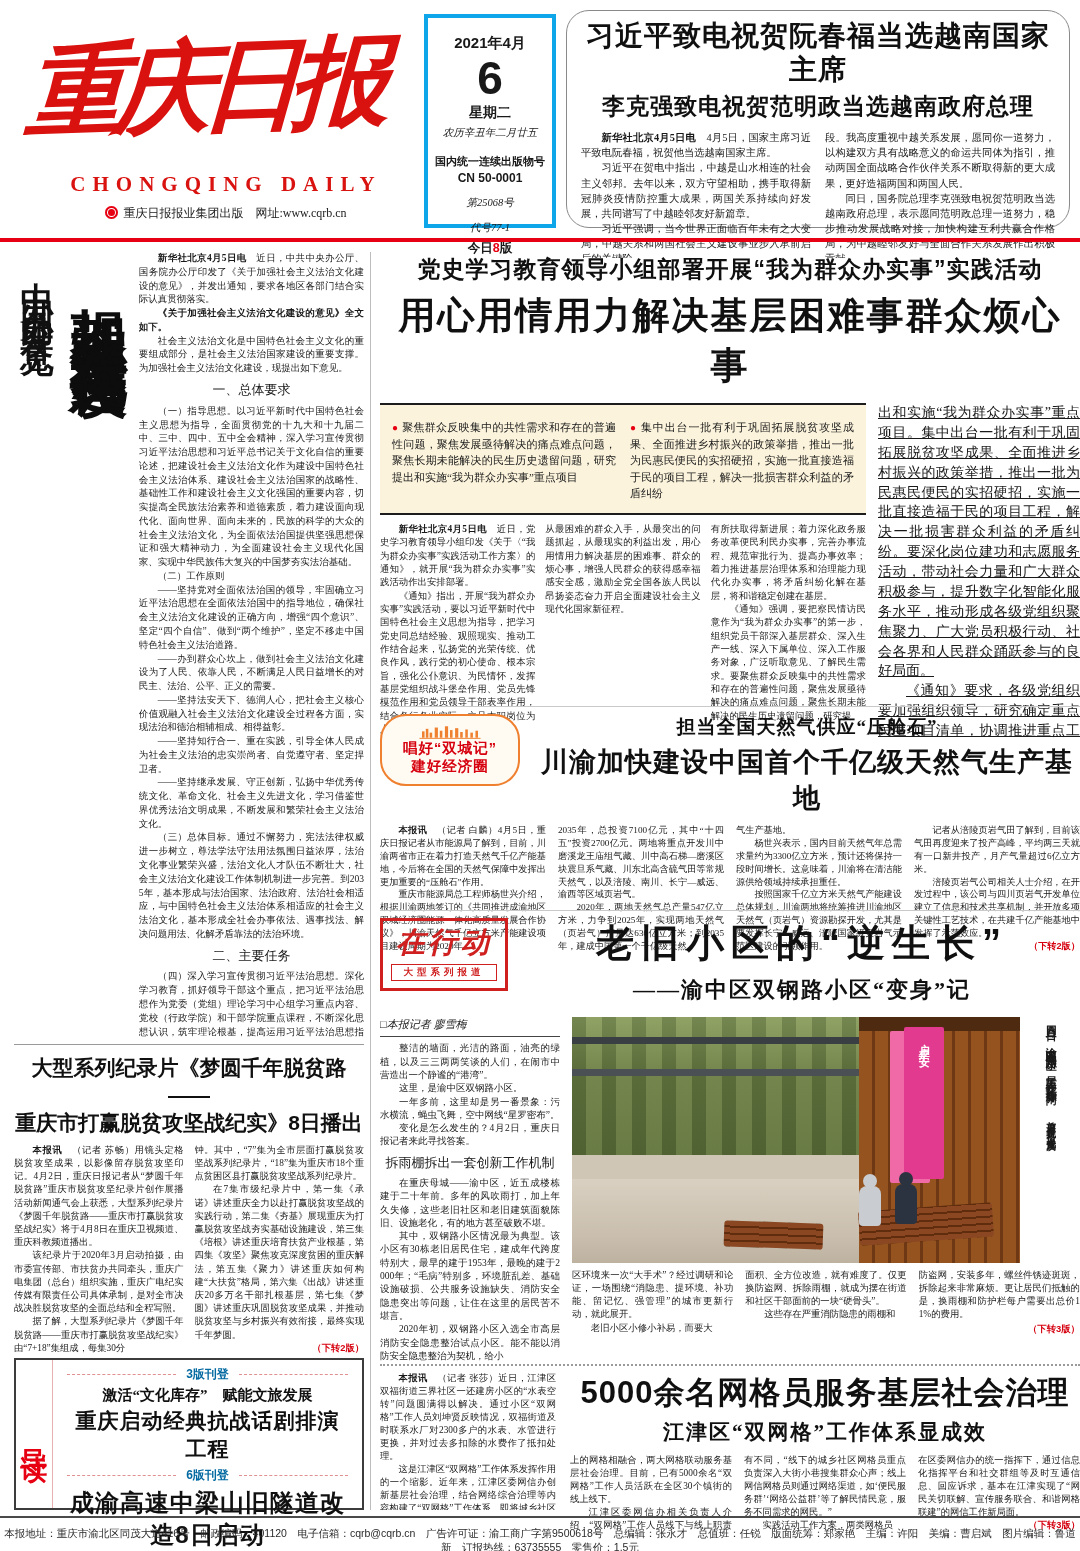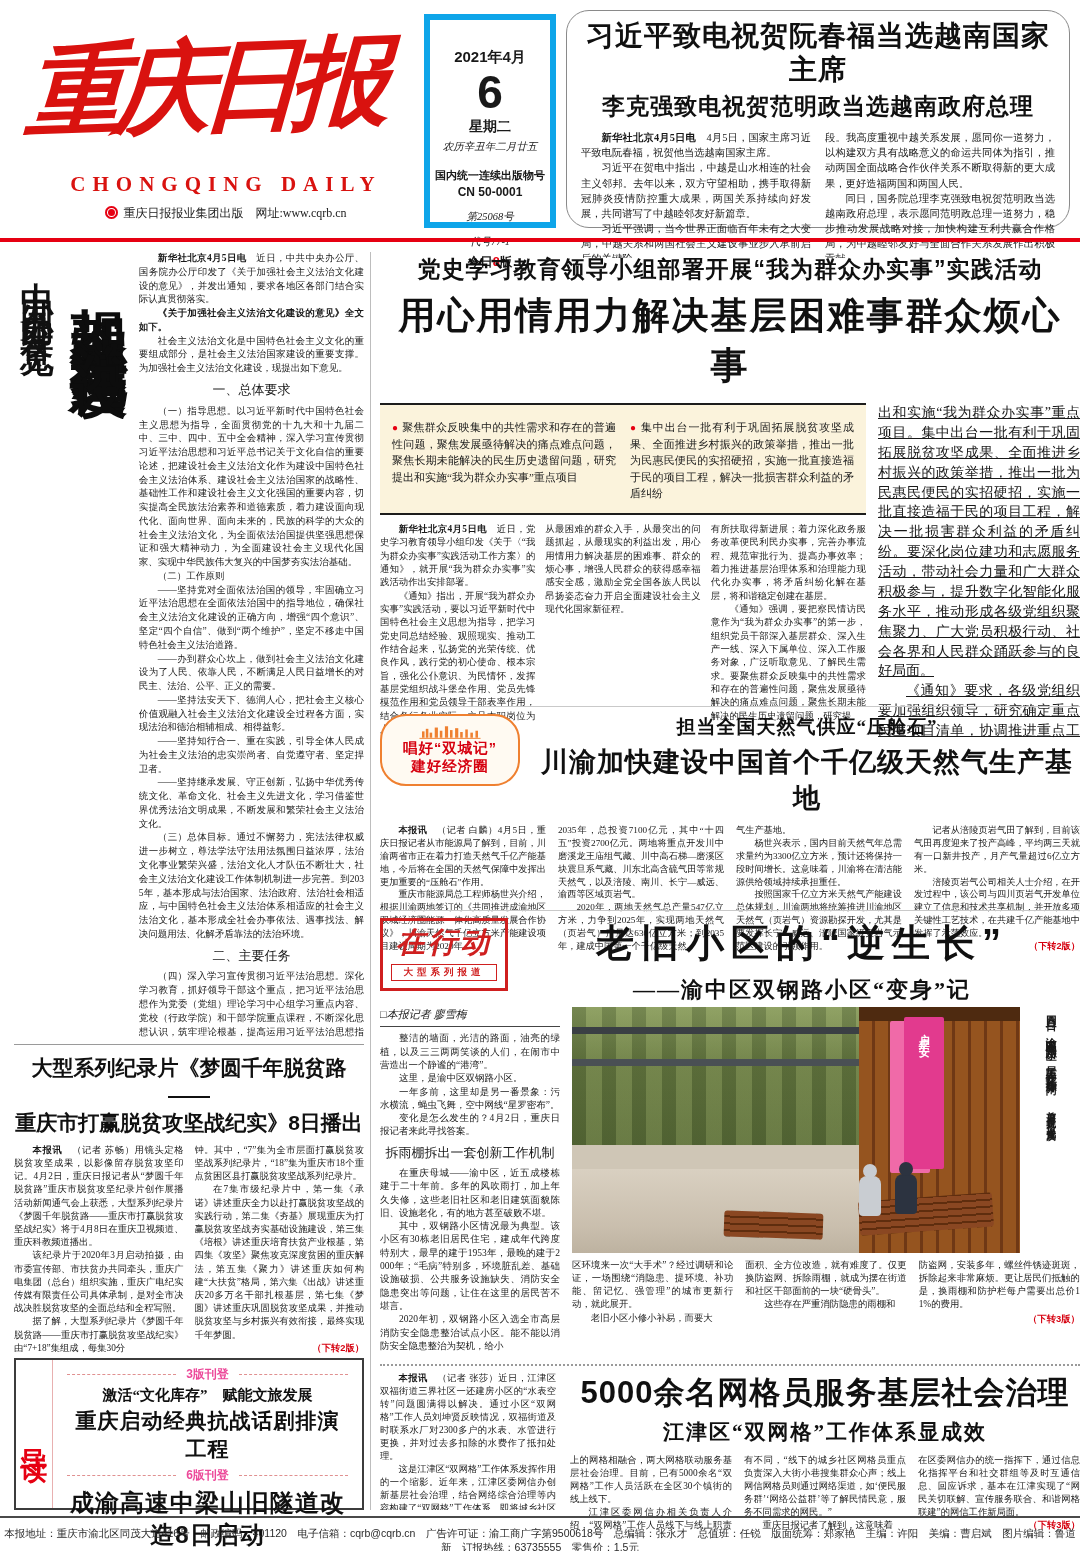--- a/index.html
+++ b/index.html
@@ -14,21 +14,21 @@
          font-size:100px;line-height:1.35;color:#d9120f;letter-spacing:-12px;transform:rotate(-2deg) skewX(-4deg);
          white-space:nowrap;}
   .brand-en{font-family:"Liberation Serif","DejaVu Serif",serif;font-weight:bold;color:#d9120f;
             font-size:21px;letter-spacing:7px;text-align:center;width:400px;}
   .publine{font-size:12px;color:#222;width:420px;text-align:center;}
   .logo-dot{display:inline-block;width:13px;height:13px;border-radius:50%;background:#e60012;vertical-align:-2px;
             margin-right:5px;box-shadow:inset 0 0 0 2px #e60012, inset 0 0 0 3px #fff;}
   .site{color:#222;}
 
   
-  .datebox{border:6px solid #0ea5e9;text-align:center;padding-top:28px;box-sizing:border-box;}
+  .datebox{border:4px solid #0ea5e9;text-align:center;padding-top:16px;box-sizing:border-box;}
   .db-ym{font-size:15px;font-weight:bold;font-family:"Liberation Sans","DejaVu Sans",sans-serif;}
   .db-day{font-size:46px;font-weight:bold;font-family:"Liberation Sans","DejaVu Sans",sans-serif;line-height:1.1;}
   .db-week{font-size:14px;font-weight:bold;font-family:"Liberation Sans","DejaVu Sans",sans-serif;}
   .db-lunar{font-size:10.5px;font-style:italic;margin-top:4px;}
   .db-pub{font-size:11px;font-weight:bold;margin-top:14px;font-family:"Liberation Sans","DejaVu Sans",sans-serif;}
   .db-cn{font-size:12px;font-weight:bold;font-family:"Liberation Sans","DejaVu Sans",sans-serif;margin-top:2px;}
   .db-issue,.db-code{font-size:10.5px;font-style:italic;margin-top:11px;}
   .db-pages{font-size:12.5px;font-weight:bold;margin-top:5px;font-family:"Liberation Sans","DejaVu Sans",sans-serif;}
   .db-pages .red{color:#e60012;}
 
@@ -66,21 +66,21 @@
   .doc-h{font-size:21px;text-align:center;line-height:1.3;}
   .doc-cols{display:flex;gap:11px;margin-top:8px;height:232px;overflow:hidden;font-size:9.3px;line-height:1.42;}
   .doc-cols .col{flex:1;overflow:hidden;}
 
   
   .daodu{border:2px solid #3c3c3c;box-sizing:border-box;display:flex;}
   .dd-label{width:36px;writing-mode:vertical-rl;color:#e60012;font-size:27px;font-weight:bold;
             font-family:"Liberation Sans","DejaVu Sans",sans-serif;display:flex;align-items:center;justify-content:center;
             border-right:1px solid #e8b0b0;letter-spacing:6px;}
   .dd-main{flex:1;padding:6px 14px 4px;text-align:center;}
-  .dd-tag{display:flex;align-items:center;gap:10px;color:#ec4899;font-size:12px;font-weight:bold;
+  .dd-tag{display:flex;align-items:center;gap:10px;color:#0369a1;font-size:12px;font-weight:bold;
           font-family:"Liberation Sans","DejaVu Sans",sans-serif;}
   .dd-tag::before,.dd-tag::after{content:"";flex:1;border-top:1px dashed #e09090;}
   .dd-k1{font-size:15px;margin-top:3px;}
   .dd-h1{font-size:21px;margin-top:2px;letter-spacing:1px;}
   .dd-h2{font-size:24px;margin-top:3px;letter-spacing:1px;}
 
   
   .sa-kicker{font-size:23px;text-align:center;letter-spacing:1px;}
   .sa-headline{font-size:37px;text-align:center;letter-spacing:2px;margin-top:6px;}
   .sa-body{display:flex;gap:12px;margin-top:12px;}
@@ -109,21 +109,21 @@
   
   .sc-header{display:flex;gap:16px;align-items:flex-start;}
   .stampC{width:128px;border:3px solid #cf1f1f;padding:5px 8px 7px;text-align:center;box-sizing:border-box;}
   .stampC .zi{color:#cf1f1f;font-size:29px;font-weight:bold;font-style:italic;letter-spacing:3px;
               font-family:"DejaVu Serif","Liberation Serif",serif;line-height:1.15;}
   .stampC .sub{margin-top:5px;border:1px solid #cf1f1f;color:#cf1f1f;font-size:9.5px;letter-spacing:4px;
                padding:1px 2px;font-family:"Liberation Sans","DejaVu Sans",sans-serif;font-weight:bold;}
   .sc-heads{flex:1;text-align:center;}
   .sc-headline{font-size:38px;letter-spacing:7px;}
   .sc-subhead{font-size:22px;margin-top:6px;letter-spacing:2px;}
-  .sc-body{display:flex;gap:12px;margin-top:2px;}
+  .sc-body{display:flex;gap:12px;margin-top:12px;}
   .sc-left{width:180px;font-size:9.5px;line-height:1.4;height:344px;overflow:hidden;}
   .byline{font-size:11px;border-bottom:1px solid #444;padding-bottom:4px;margin-bottom:5px;font-style:italic;}
   .sc-right{flex:1;}
   .sc-photorow{display:flex;gap:8px;}
   .photo{width:448px;height:246px;position:relative;overflow:hidden;background:#cfc6b6;}
   .ph-moss{position:absolute;left:0;top:0;width:100%;height:56%;
            background:linear-gradient(180deg,#8fa065 0%,#6b7c46 40%,#5d6e3c 100%);}
   .ph-moss::after{content:"";position:absolute;inset:0;
            background:repeating-linear-gradient(90deg,rgba(40,60,20,.25) 0 14px,rgba(150,170,100,.22) 14px 30px);}
   .ph-rail{position:absolute;left:0;width:72%;height:7px;background:#3a3f44;}
@@ -420,21 +420,21 @@
       <div class="sd-main">
         <div class="sd-headline h-sans">5000余名网格员服务基层社会治理</div>
         <div class="sd-subhead h-serif">江津区“双网格”工作体系显成效</div>
         <div class="sd-cols">
           <div class="col">
               <p class="blk-cont">上的网格相融合，两大网格联动服务基层社会治理。目前，已有5000余名“双网格”工作人员活跃在全区30个镇街的线上线下。</p>
               <p class="blk-p">江津区委网信办相关负责人介绍，“双网格”工作人员线下与线上职责各</p>
             </div>
           <div class="col">
               <p class="blk-cont">有不同，“线下的城乡社区网格员重点负责深入大街小巷搜集群众心声；线上网信网格员则通过网络渠道，如‘便民服务群’‘网络公益群’等了解民情民意，服务不同需求的网民。”</p>
-              <p class="blk-p">重庆日报记者了解到，这意味着</p>
+              <p class="blk-p">实践活动工作方案，两类网格员</p>
             </div>
           <div class="col">
               <p class="blk-cont">在区委网信办的统一指挥下，通过信息化指挥平台和社交群组等及时互通信息、回应诉求，基本在江津实现了“网民关切联解、宣传服务联合、和谐网格联建”的网信工作新局面。</p>
               <p class="blk-jump">（下转3版）</p>
             </div>
         </div>
       </div>
     </div>
   </div>
 

